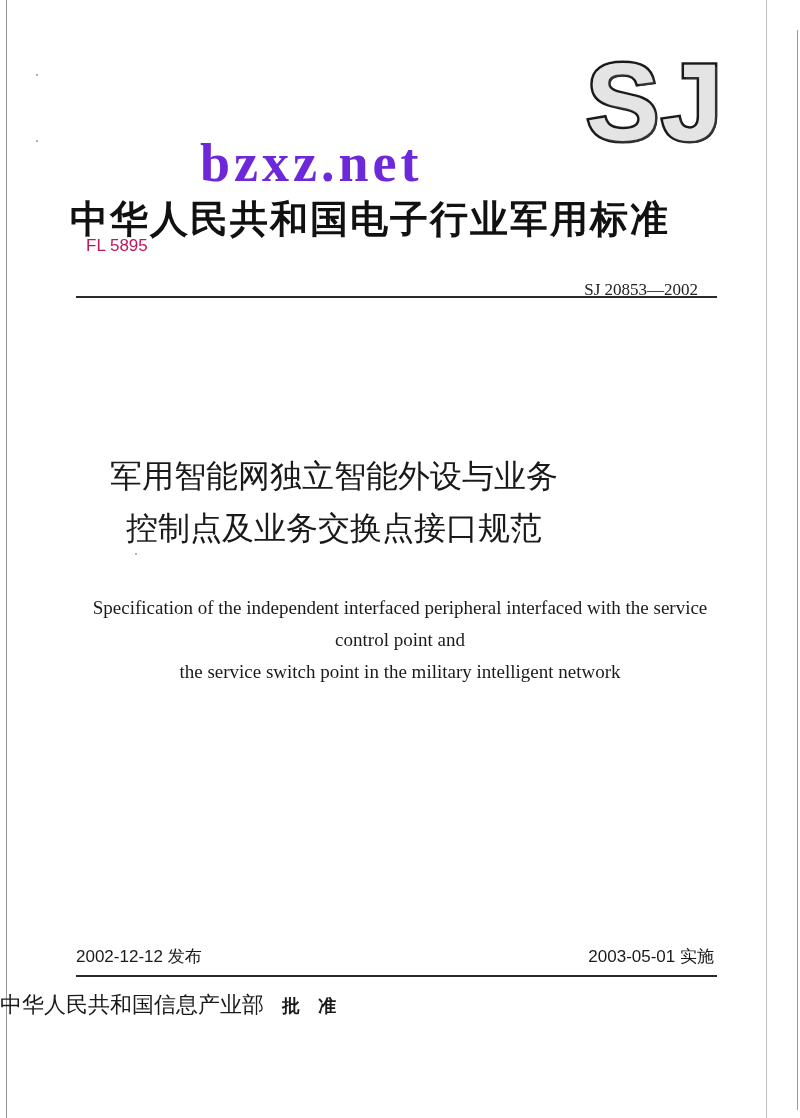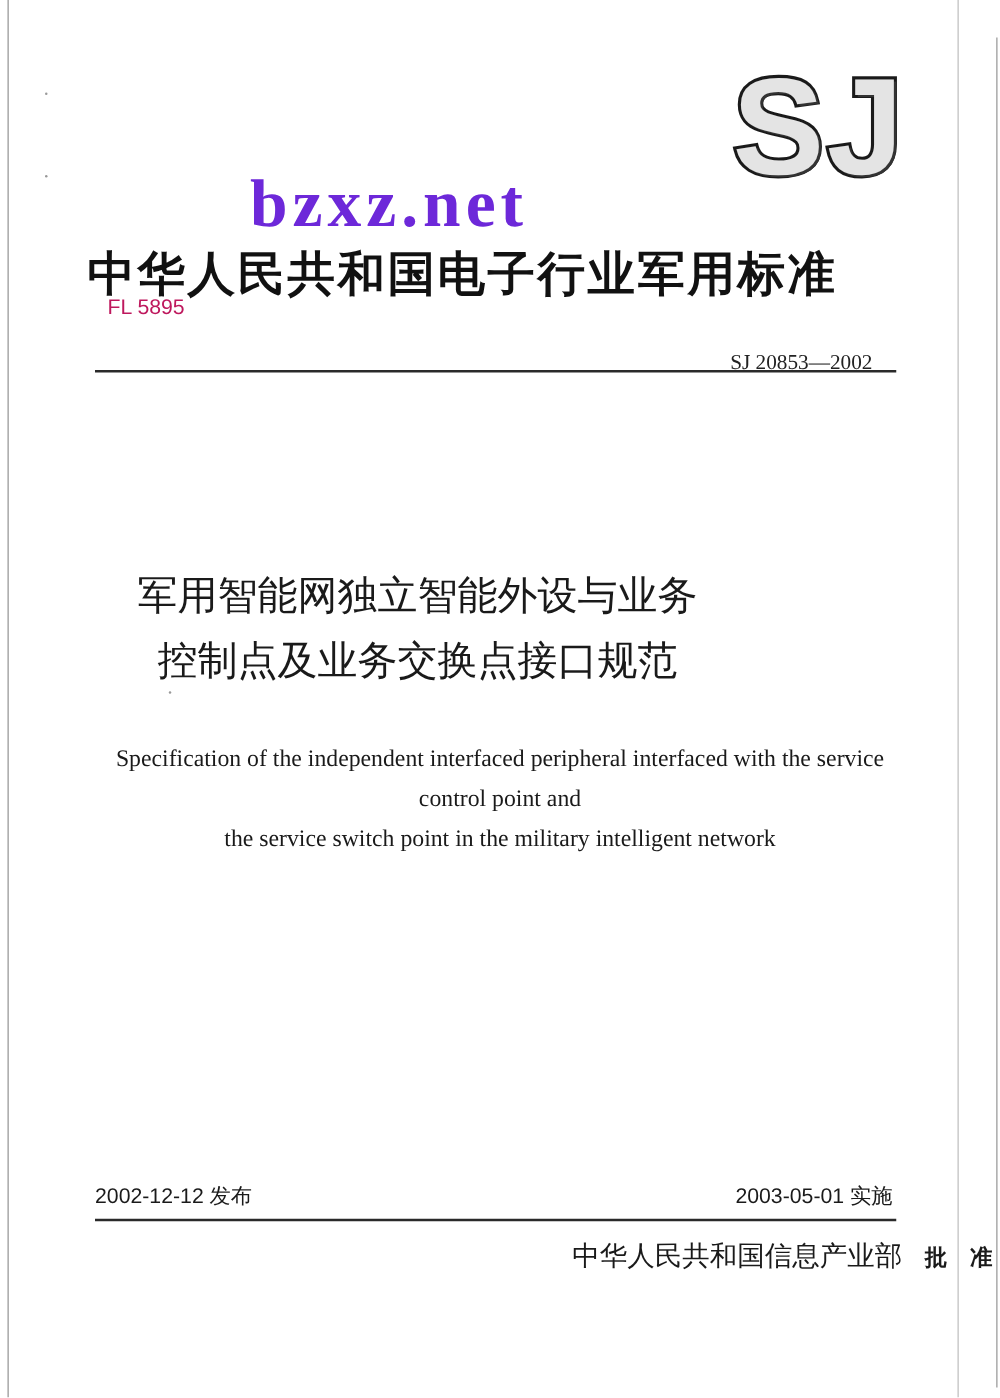--- a/index.html
+++ b/index.html
@@ -88,21 +88,21 @@
     .date-right {
       position: absolute; right: 86px; top: 945px;
       font-family: "Liberation Sans", sans-serif; font-size: 17px; color: #1a1a1a;
     }
     .rule-bottom {
       position: absolute; left: 76px; top: 975px; width: 641px; height: 2px;
       background: #2a2a2a;
     }
     .approver {
       position: absolute; left: 0; top: 990px; width: 800px;
-      text-align: right;
+      text-align: left;
       font-family: "DejaVu Sans", sans-serif;
       font-size: 22px; color: #1a1a1a;
     }
     .approver .approve-label {
       font-size: 18px; font-weight: bold; margin-left: 18px; letter-spacing: 6px;
     }
     .speck { position: absolute; width: 2px; height: 2px; background: #999; border-radius: 1px; }
   </style>
 </head>
 <body>

